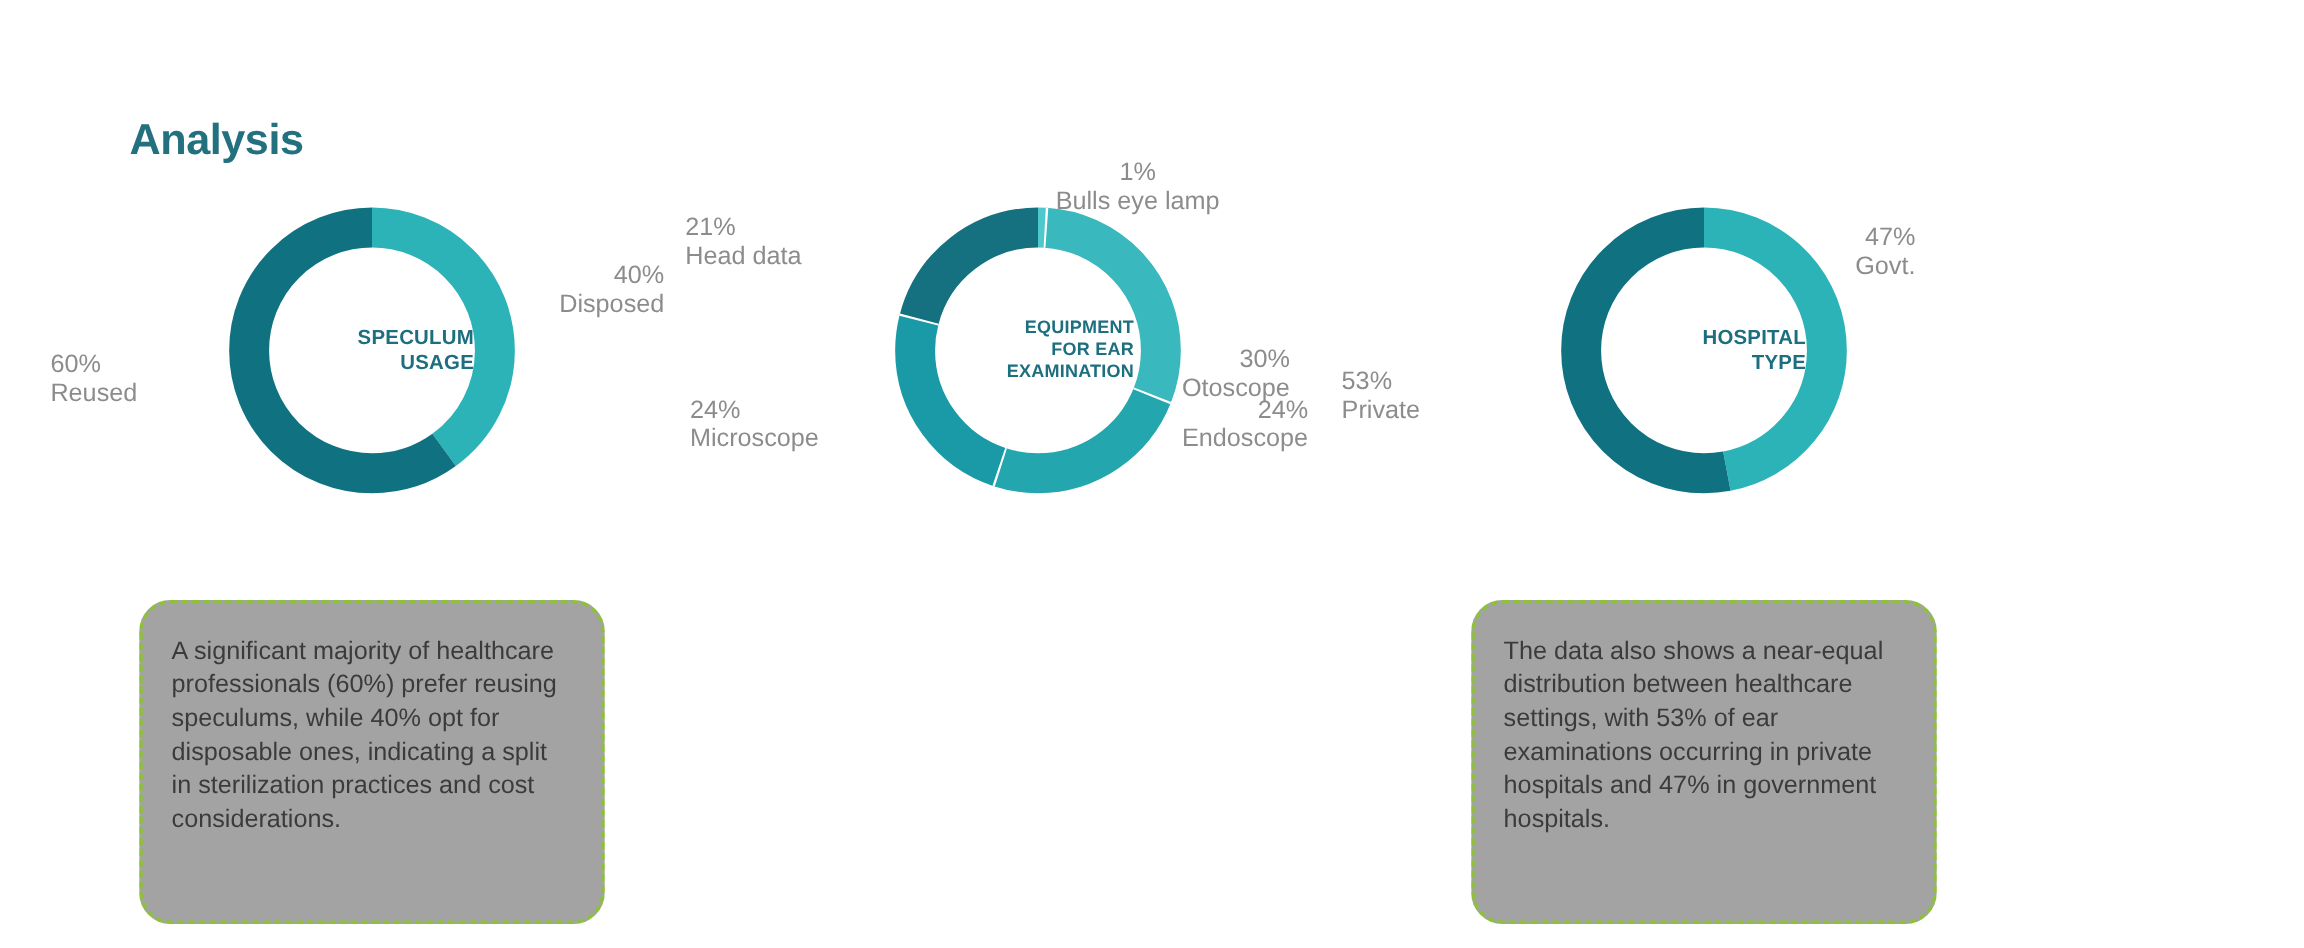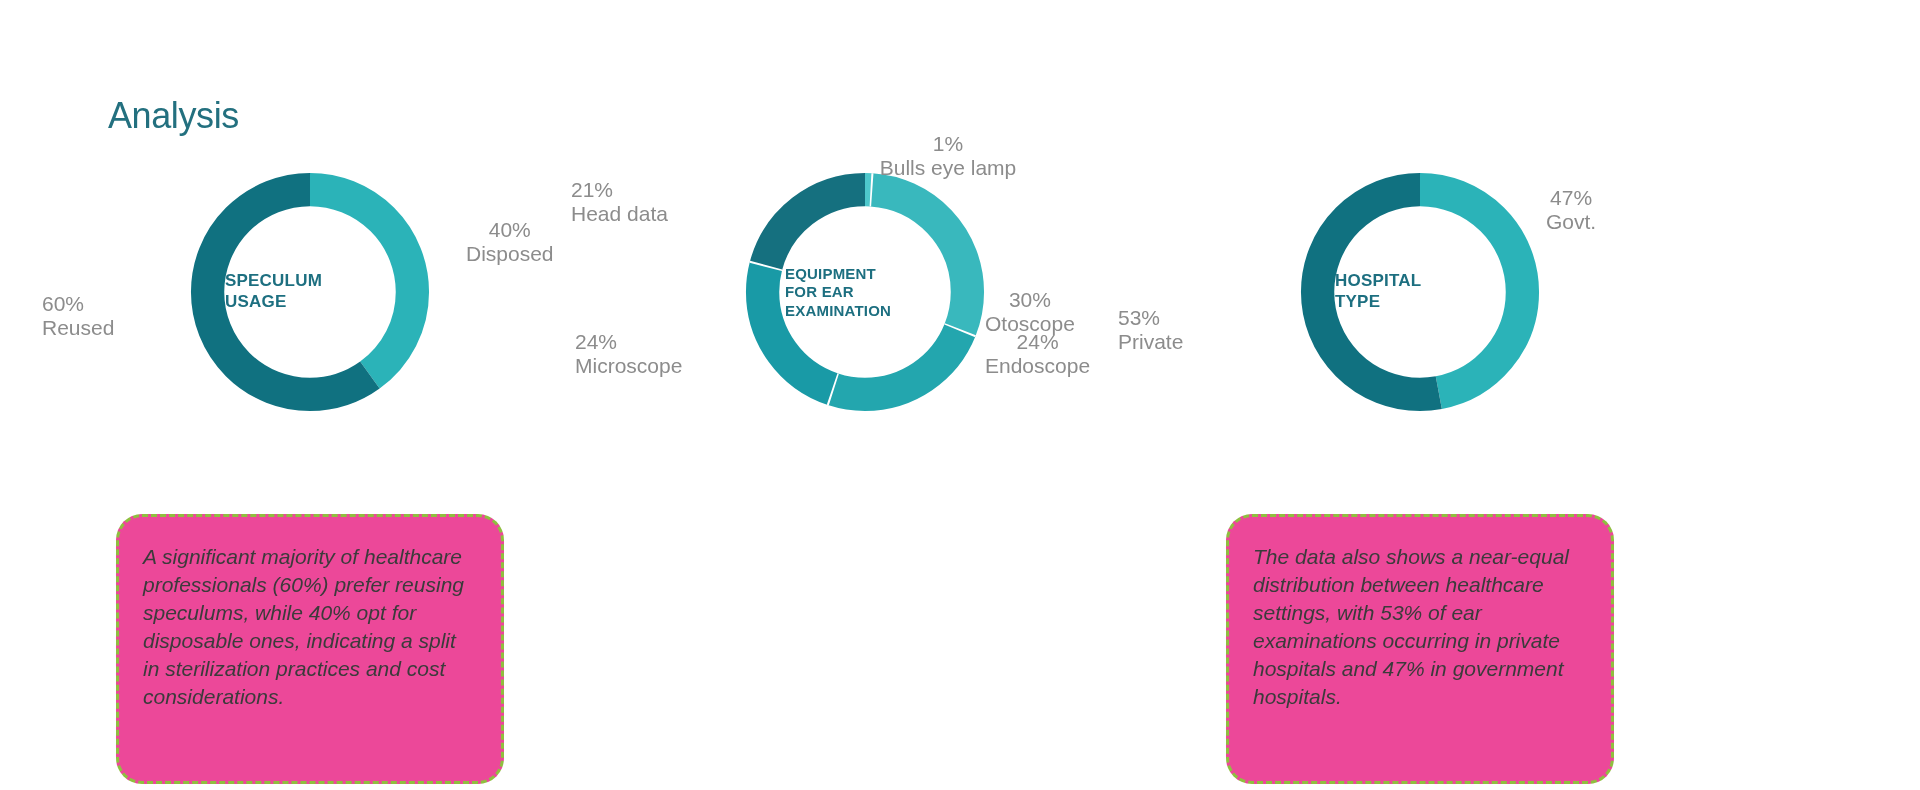--- a/index.html
+++ b/index.html
@@ -19,21 +19,21 @@
     height: 790px;
     background: #ffffff;
   }
 
   
   .page-title {
     position: absolute;
     left: 108px;
     top: 95px;
     font-size: 36px;
-    font-weight: normal;
+    font-weight: bold;
     letter-spacing: -0.4px;
     color: #23707f;
     font-family: "Liberation Sans", sans-serif;
   }
 
   
   .column {
     position: absolute;
     top: 150px;
     width: 560px;
@@ -61,21 +61,21 @@
   #col-1 .donut-wrap { width: 256px; height: 256px; top: 14px; }
 
   .donut-svg { display: block; width: 100%; height: 100%; }
 
   .donut-center-label {
     position: absolute;
     left: 50%;
     top: 50%;
     transform: translate(-50%, -50%);
     width: 170px;
-    text-align: left;
+    text-align: right;
     font-size: 17px;
     font-weight: bold;
     line-height: 1.22;
     letter-spacing: 0.2px;
     color: #1d6f80;
     pointer-events: none;
   }
   #col-1 .donut-center-label { font-size: 15px; width: 160px; }
 
   
@@ -84,36 +84,35 @@
     color: #8c8c8c;
     font-size: 21px;
     line-height: 1.12;
     font-weight: normal;
     white-space: nowrap;
     font-family: "Liberation Sans", sans-serif;
   }
   .slice-label .pct { display: block; }
   .slice-label .name { display: block; }
   .slice-label.align-right { text-align: left; }
-  .slice-label.align-left  { text-align: center; }
+  .slice-label.align-left  { text-align: right; }
   .slice-label.align-center { text-align: center; }
 
   
   .note-card {
     position: absolute;
-    top: 364px;
+    top: 350px;
     left: 50%;
     transform: translateX(-50%);
     width: 388px;
     height: 270px;
     border: 3px dashed #8fbf3f;
     border-radius: 26px;
-    background: #ec4899;
+    background: #a3a3a3;
     padding: 26px 26px 20px 24px;
-    font-style: italic;
   }
   .note-text {
     font-size: 21px;
     line-height: 1.33;
     color: #3b3b3b;
     font-family: "Liberation Sans", sans-serif;
   }
 </style>
 </head>
 <body>

